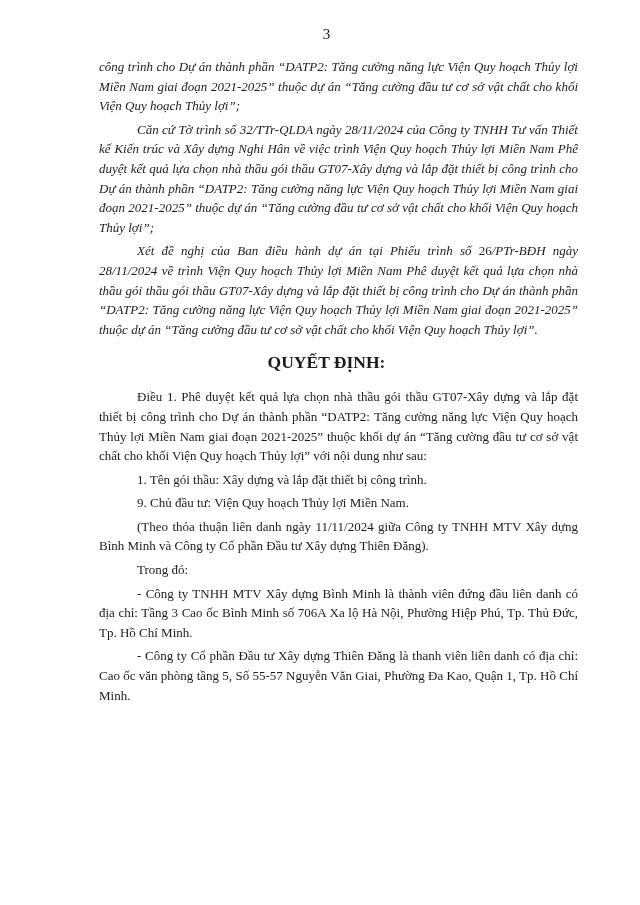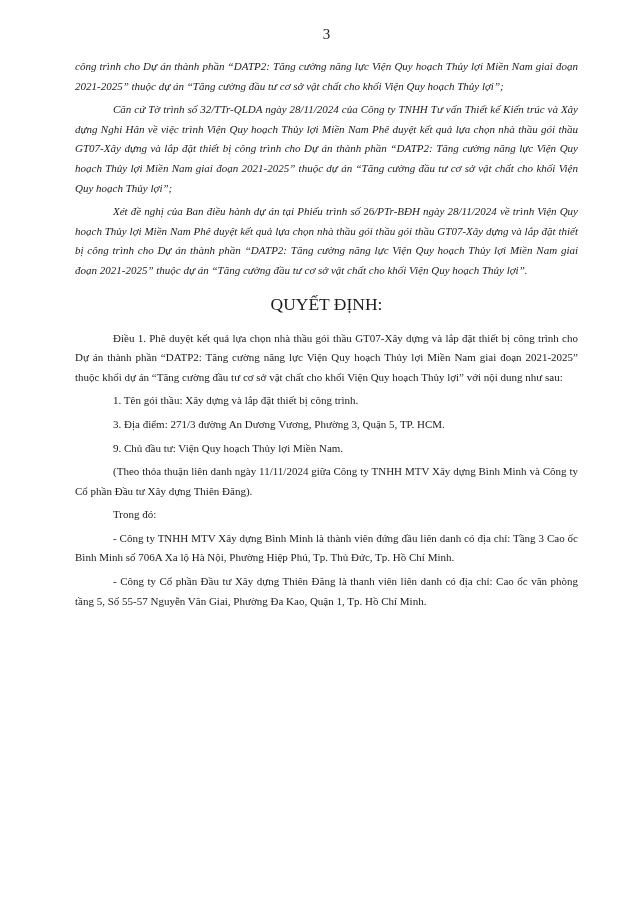--- a/index.html
+++ b/index.html
@@ -16,33 +16,34 @@
     padding: 26px 62px 0 75px;
     background: #ffffff;
   }
   .page-number {
     text-align: center;
     font-size: 15px;
     line-height: 17px;
     margin-bottom: 14px;
   }
   p.para {
-    font-size: 11px;
+    font-size: 13px;
     line-height: 19.6px;
     text-align: justify;
     text-indent: 38px;
     margin-bottom: 4px;
+    margin-left: 24px;
   }
   p.no-indent { text-indent: 0; }
   .italic { font-style: italic; }
   .bold { font-weight: normal; }
   .upright { font-style: normal; }
   .heading {
     text-align: center;
-    font-weight: normal;
+    font-weight: bold;
     font-size: 17.5px;
     line-height: 20px;
     margin: 13px 0 15px 0;
   }
 </style>
 </head>
 <body>
 
 <div class="page">
 
@@ -56,21 +57,20 @@
 
     <p class="para italic"><span>Xét đề nghị của Ban điều hành dự án tại Phiếu trình số </span><span class="bold upright">26</span><span>/PTr-BĐH ngày 28/11/2024 về trình Viện Quy hoạch Thủy lợi Miền Nam Phê duyệt kết quả lựa chọn nhà thầu gói thầu gói thầu GT07-Xây dựng và lắp đặt thiết bị công trình cho Dự án thành phần “DATP2: Tăng cường năng lực Viện Quy hoạch Thủy lợi Miền Nam giai đoạn 2021-2025” thuộc dự án “Tăng cường đầu tư cơ sở vật chất cho khối Viện Quy hoạch Thủy lợi”.</span></p>
 
     <div class="heading">QUYẾT ĐỊNH:</div>
 
     <p class="para"><span class="bold">Điều 1.</span><span> Phê duyệt kết quả lựa chọn nhà thầu gói thầu GT07-Xây dựng và lắp đặt thiết bị công trình cho Dự án thành phần “DATP2: Tăng cường năng lực Viện Quy hoạch Thủy lợi Miền Nam giai đoạn 2021-2025” thuộc khối dự án “Tăng cường đầu tư cơ sở vật chất cho khối Viện Quy hoạch Thủy lợi” với nội dung như sau:</span></p>
 
     <p class="para"><span class="bold">1. Tên gói thầu:</span><span> Xây dựng và lắp đặt thiết bị công trình.</span></p>
 
 
-    <p class="para"><span class="bold">3. Địa điểm:</span><span> 271/3 đường An Dương Vương, Phường 3, Quận 5, TP. HCM.</span></p>
 
     <p class="para"><span class="bold">9. Chủ đầu tư:</span><span> Viện Quy hoạch Thủy lợi Miền Nam.</span></p>
 
 
     <p class="para">(Theo thỏa thuận liên danh ngày 11/11/2024 giữa Công ty TNHH MTV Xây dựng Bình Minh và Công ty Cổ phần Đầu tư Xây dựng Thiên Đăng).</p>
 
     <p class="para">Trong đó:</p>
 
     <p class="para">- Công ty TNHH MTV Xây dựng Bình Minh là thành viên đứng đầu liên danh có địa chỉ: Tầng 3 Cao ốc Bình Minh số 706A Xa lộ Hà Nội, Phường Hiệp Phú, Tp. Thủ Đức, Tp. Hồ Chí Minh.</p>
 

